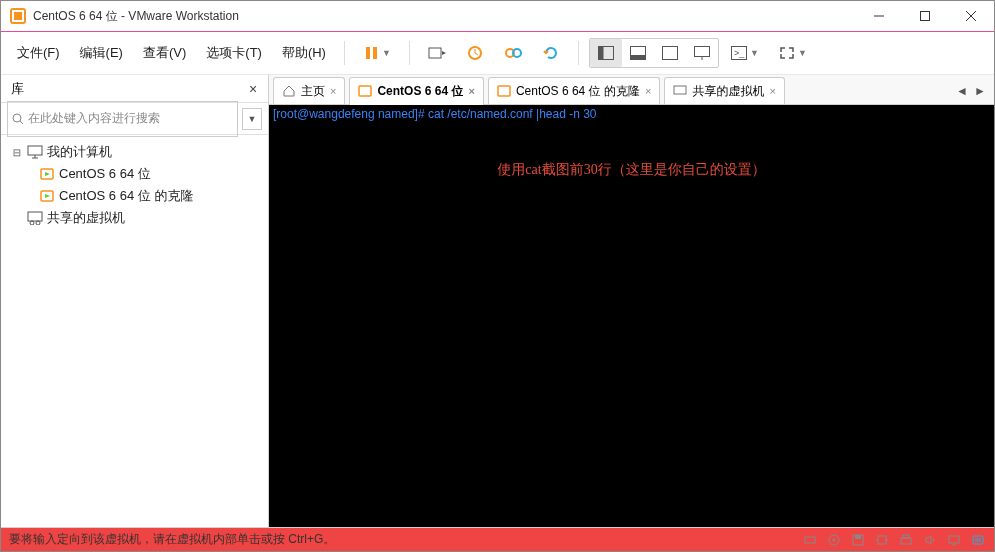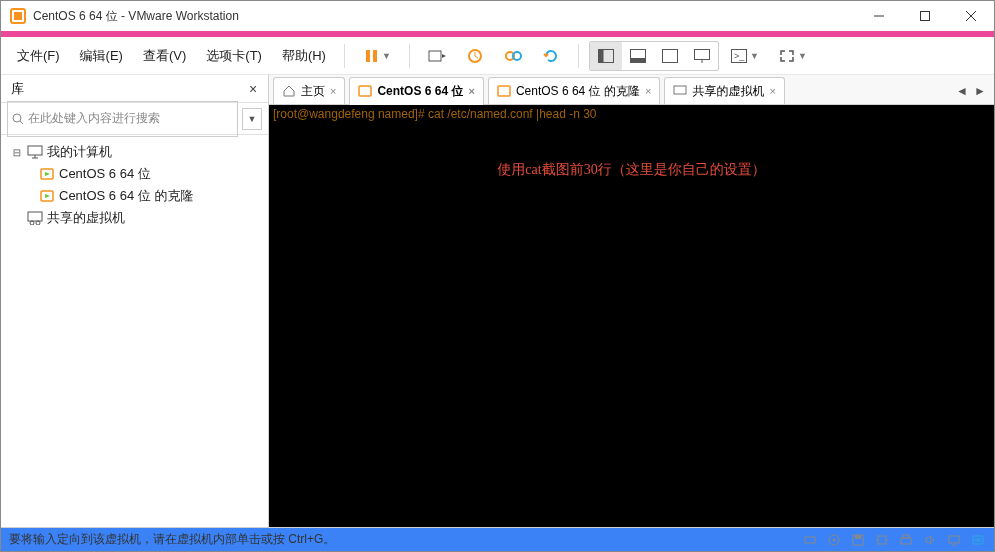--- a/index.html
+++ b/index.html
@@ -4,21 +4,21 @@
 <style>
 * { box-sizing: border-box; margin: 0; padding: 0; font-family: "Microsoft YaHei", "Segoe UI", sans-serif; }
 body { width: 995px; height: 552px; background: #fff; border: 1px solid #888; overflow: hidden; display: flex; flex-direction: column; }
 
 .titlebar { height: 30px; display: flex; align-items: center; padding: 0 0 0 8px; background: #fff; }
 .titlebar .icon-wrap { width: 18px; height: 18px; margin-right: 6px; display:flex; align-items:center; justify-content:center;}
 .titlebar .title { font-size: 12px; color: #333; flex: 1; }
 .titlebar .winbtns { display: flex; }
 .titlebar .winbtn { width: 46px; height: 30px; display: flex; align-items: center; justify-content: center; color: #333; }
 
-.toolbar { height: 44px; display: flex; align-items: center; padding: 0 8px; border-top: 6px solid #ec4899; border-bottom: 1px solid #e8e8e8; gap: 4px; }
+.toolbar { height: 44px; display: flex; align-items: center; padding: 0 8px; border-top: 1px solid #ec4899; border-bottom: 1px solid #e8e8e8; gap: 4px; }
 .menuitem { padding: 6px 8px; font-size: 13px; color: #222; cursor: pointer; white-space: nowrap; }
 .tb-sep { width: 1px; height: 24px; background: #ddd; margin: 0 6px; }
 .tb-btn { width: 34px; height: 30px; display: flex; align-items: center; justify-content: center; border-radius: 2px; }
 .tb-btn.withdrop { width: 44px; position: relative; }
 .tb-btn .drop { font-size: 9px; color: #777; margin-left: 3px; }
 .tb-group { display: flex; border: 1px solid transparent; }
 .tb-group.layouts { border: 1px solid #ccc; border-radius: 2px; }
 .tb-group.layouts .tb-btn { width: 32px; height: 28px; }
 .tb-group.layouts .tb-btn.active { background: #e5e5e5; }
 
@@ -41,24 +41,24 @@
 .tab { display: flex; align-items: center; padding: 0 8px; font-size: 12px; border: 1px solid #ccc; border-bottom: none; background: #fff; border-radius: 3px 3px 0 0; gap: 5px; cursor: pointer; max-width: 200px; }
 .tab .tlabel { overflow: hidden; text-overflow: ellipsis; white-space: nowrap; }
 .tab .tx { color: #888; font-size: 11px; }
 .tab.active { font-weight: bold; background: #fff; position: relative; }
 .tab.active::after { content:""; position:absolute; left:0; right:0; bottom:-1px; height:2px; background:#fff;}
 .tabspacer { flex: 1; }
 .tabnav { display: flex; align-items: center; gap: 2px; padding: 0 2px; }
 .tabnav .nav { width: 16px; font-size: 12px; color: #555; text-align: center; cursor: pointer; }
 
 .console { flex: 1; background: #000; color: #ccc; font-family: "Consolas", monospace; font-size: 12px; padding: 2px 4px; overflow: hidden; position: relative; }
-.console .prompt { color: #a16207; white-space: pre; }
+.console .prompt { color: #3b82f6; white-space: pre; }
 .console .overlay { position: absolute; top: 56px; left: 0; right: 0; text-align: center; color: #e74c3c; font-family: "Microsoft YaHei"; font-size: 14px; }
 
-.statusbar { height: 24px; border-top: 1px solid #d0d0d0; display: flex; align-items: center; padding: 0 8px; font-size: 12px; color: #333; background: #3b82f6; }
+.statusbar { height: 24px; border-top: 1px solid #d0d0d0; display: flex; align-items: center; padding: 0 8px; font-size: 12px; color: #333; background: #ef4444; }
 .statusbar .msg { flex: 1; white-space: nowrap; overflow: hidden; }
 .statusicons { display: flex; gap: 8px; align-items:center;}
 .statusicons .si { width: 16px; height: 16px; display:flex; align-items:center; justify-content:center; color:#777; }
 
 svg { display: block; }
 </style>
 </head>
 <body>
 
 <div class="titlebar">

